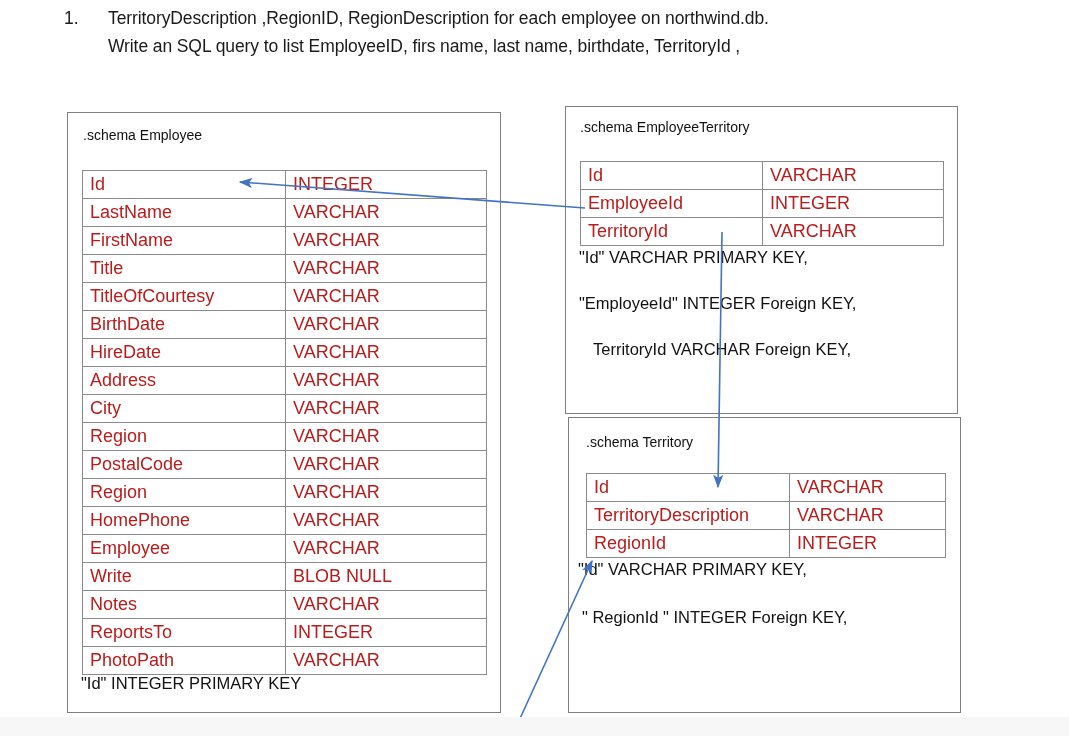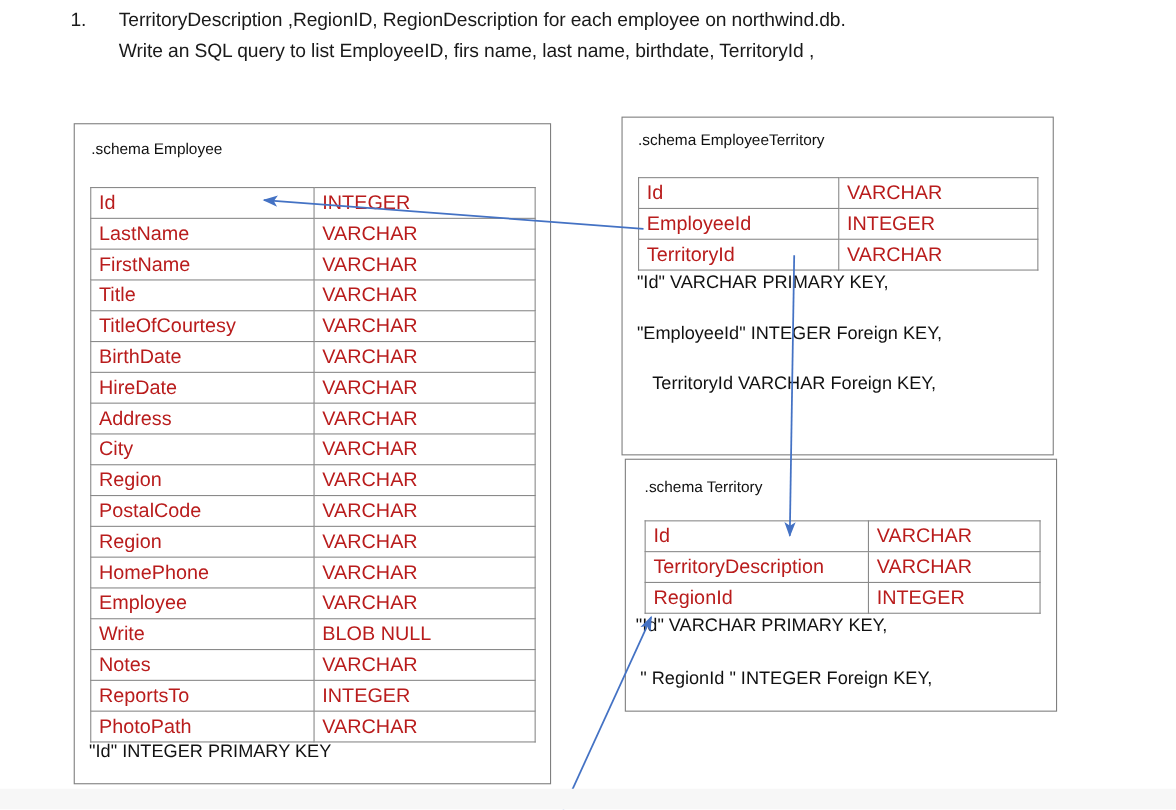--- a/index.html
+++ b/index.html
@@ -92,21 +92,21 @@
   .note {
     position: absolute;
     font-size: 16.5px;
     color: #111111;
     white-space: nowrap;
   }
 
   
   #box-employee       { left: 67px;  top: 112px; width: 434px; height: 601px; }
   #box-empterritory   { left: 565px; top: 106px; width: 393px; height: 308px; }
-  #box-territory      { left: 568px; top: 417px; width: 393px; height: 230px; }
+  #box-territory      { left: 568px; top: 417px; width: 393px; height: 296px; }
 
   #title-employee     { left: 15px; top: 14px; }
   #title-empterritory { left: 14px; top: 12px; }
   #title-territory    { left: 17px; top: 16px; }
 
   #tbl-employee       { left: 14px; top: 57px;  width: 404px; }
   #tbl-empterritory   { left: 14px; top: 54px;  width: 363px; }
   #tbl-territory      { left: 17px; top: 55px;  width: 359px; }
 
   

